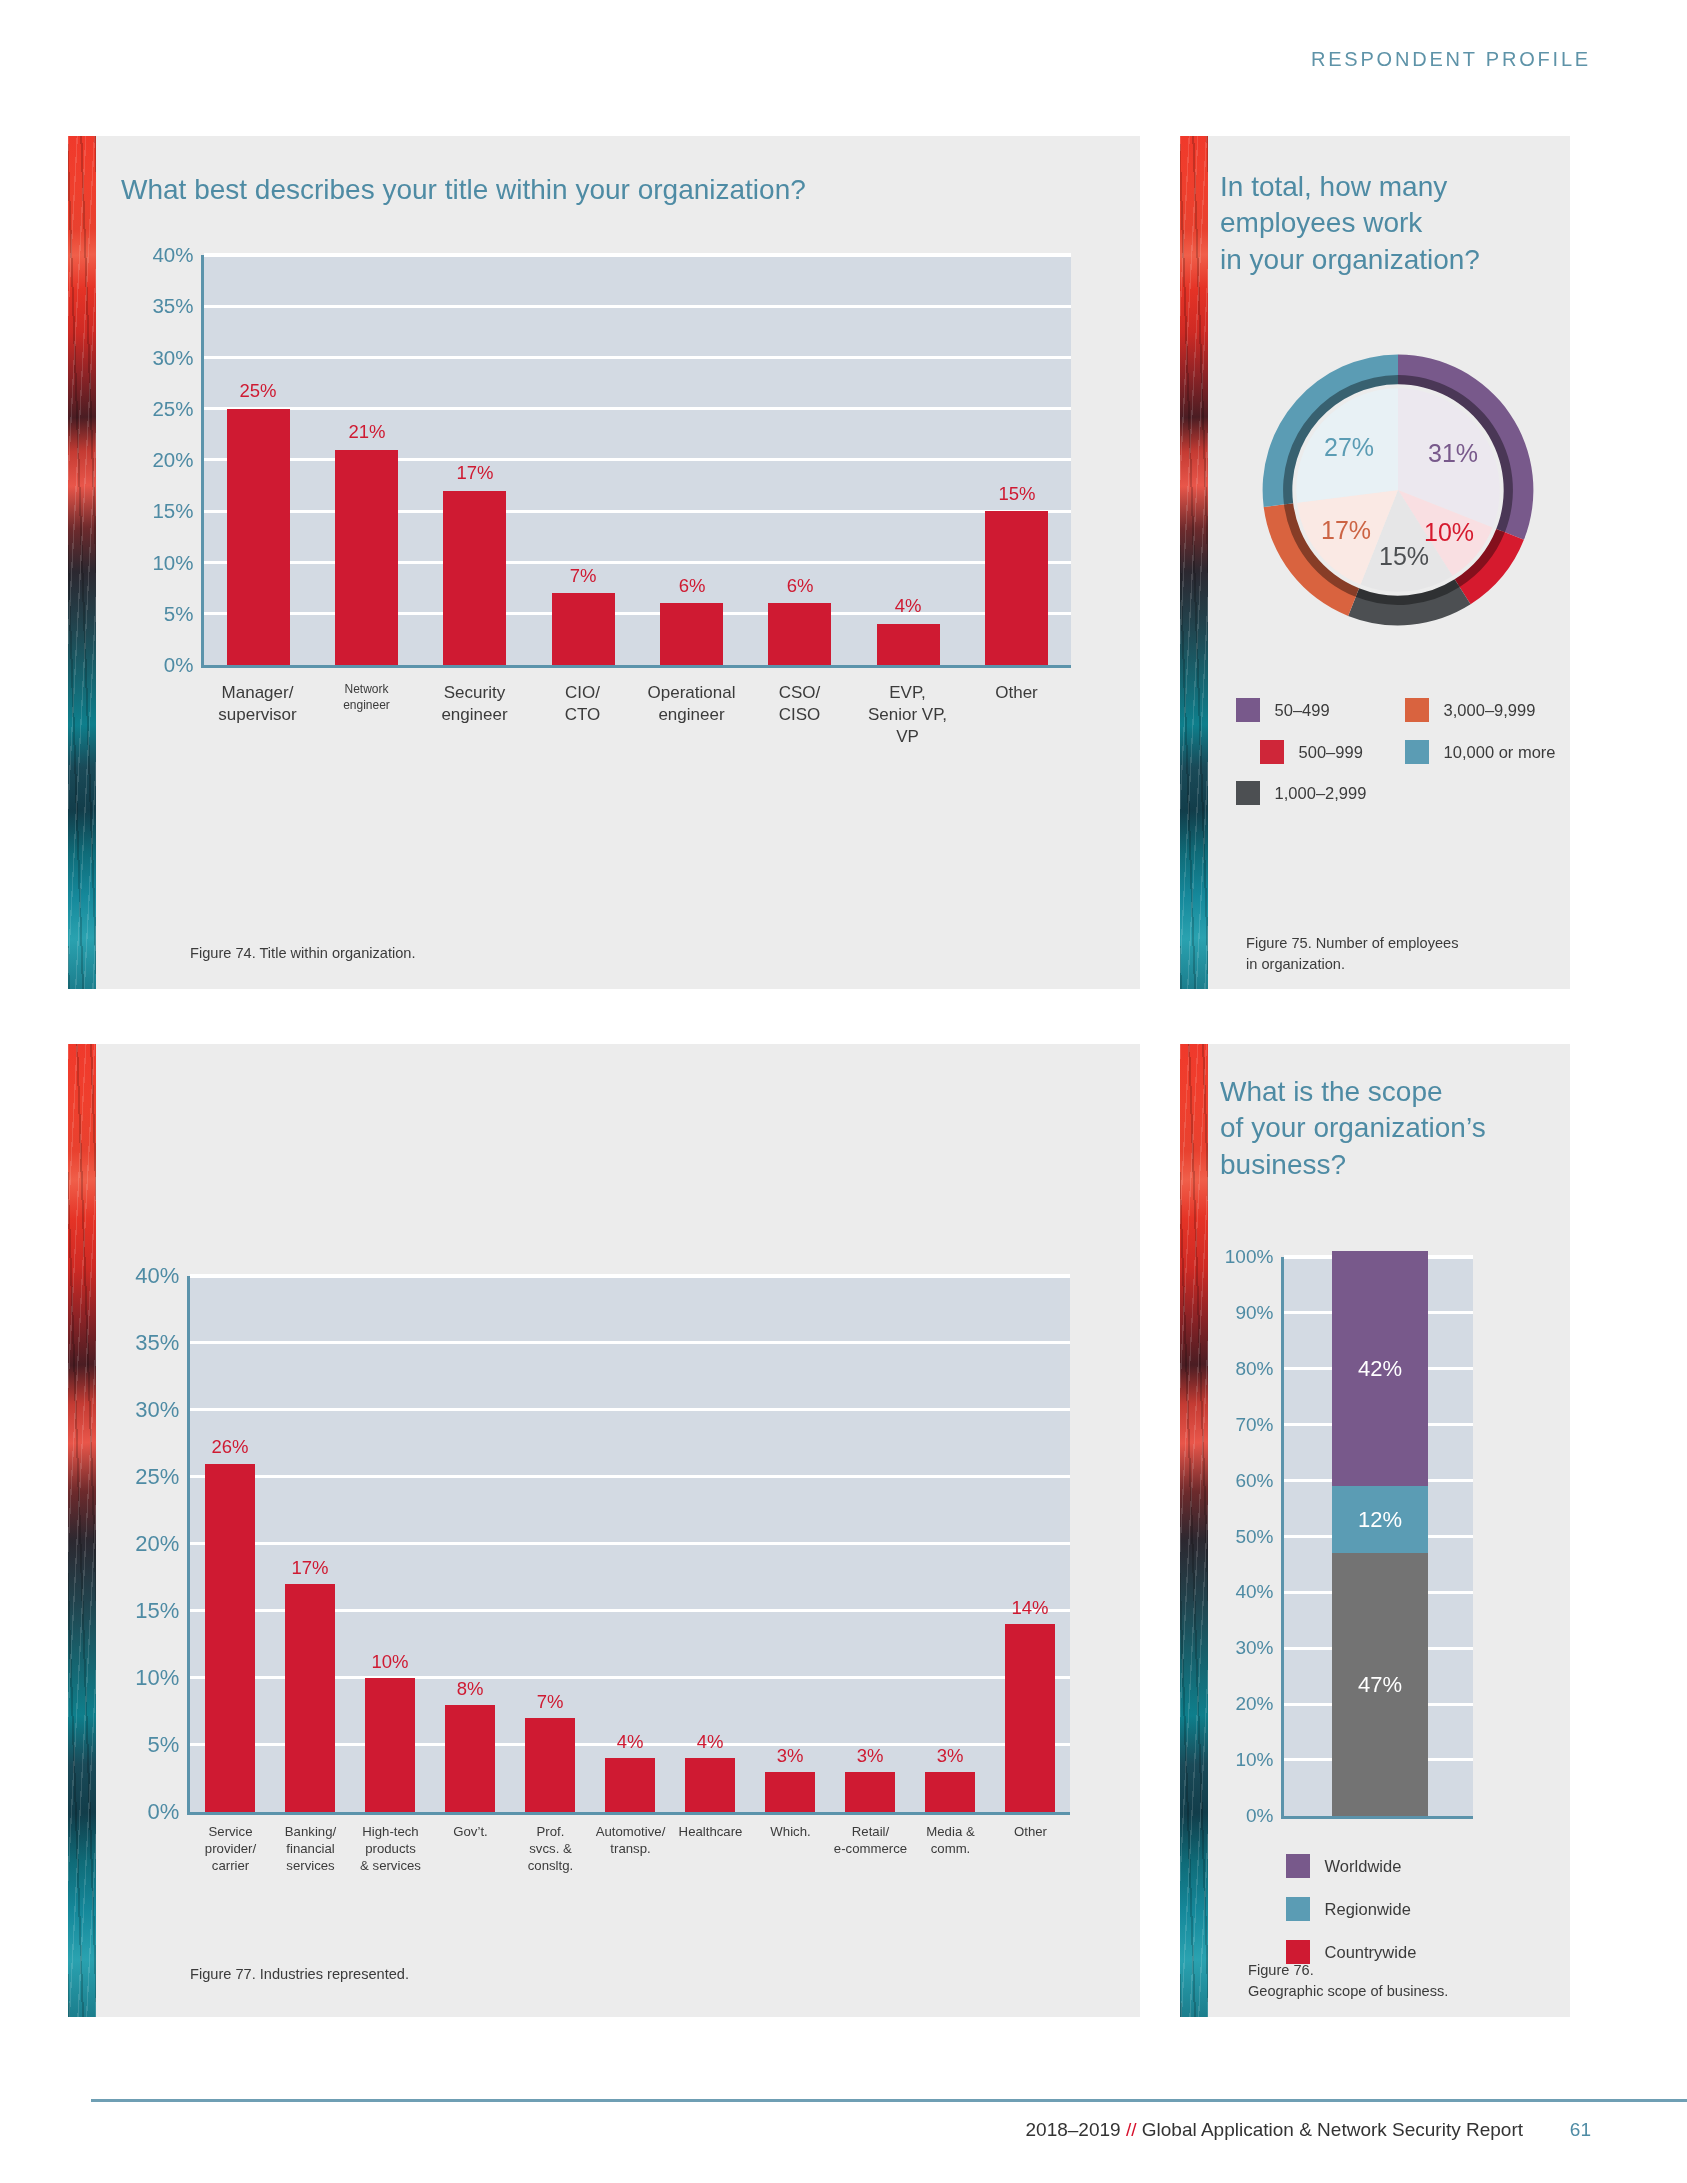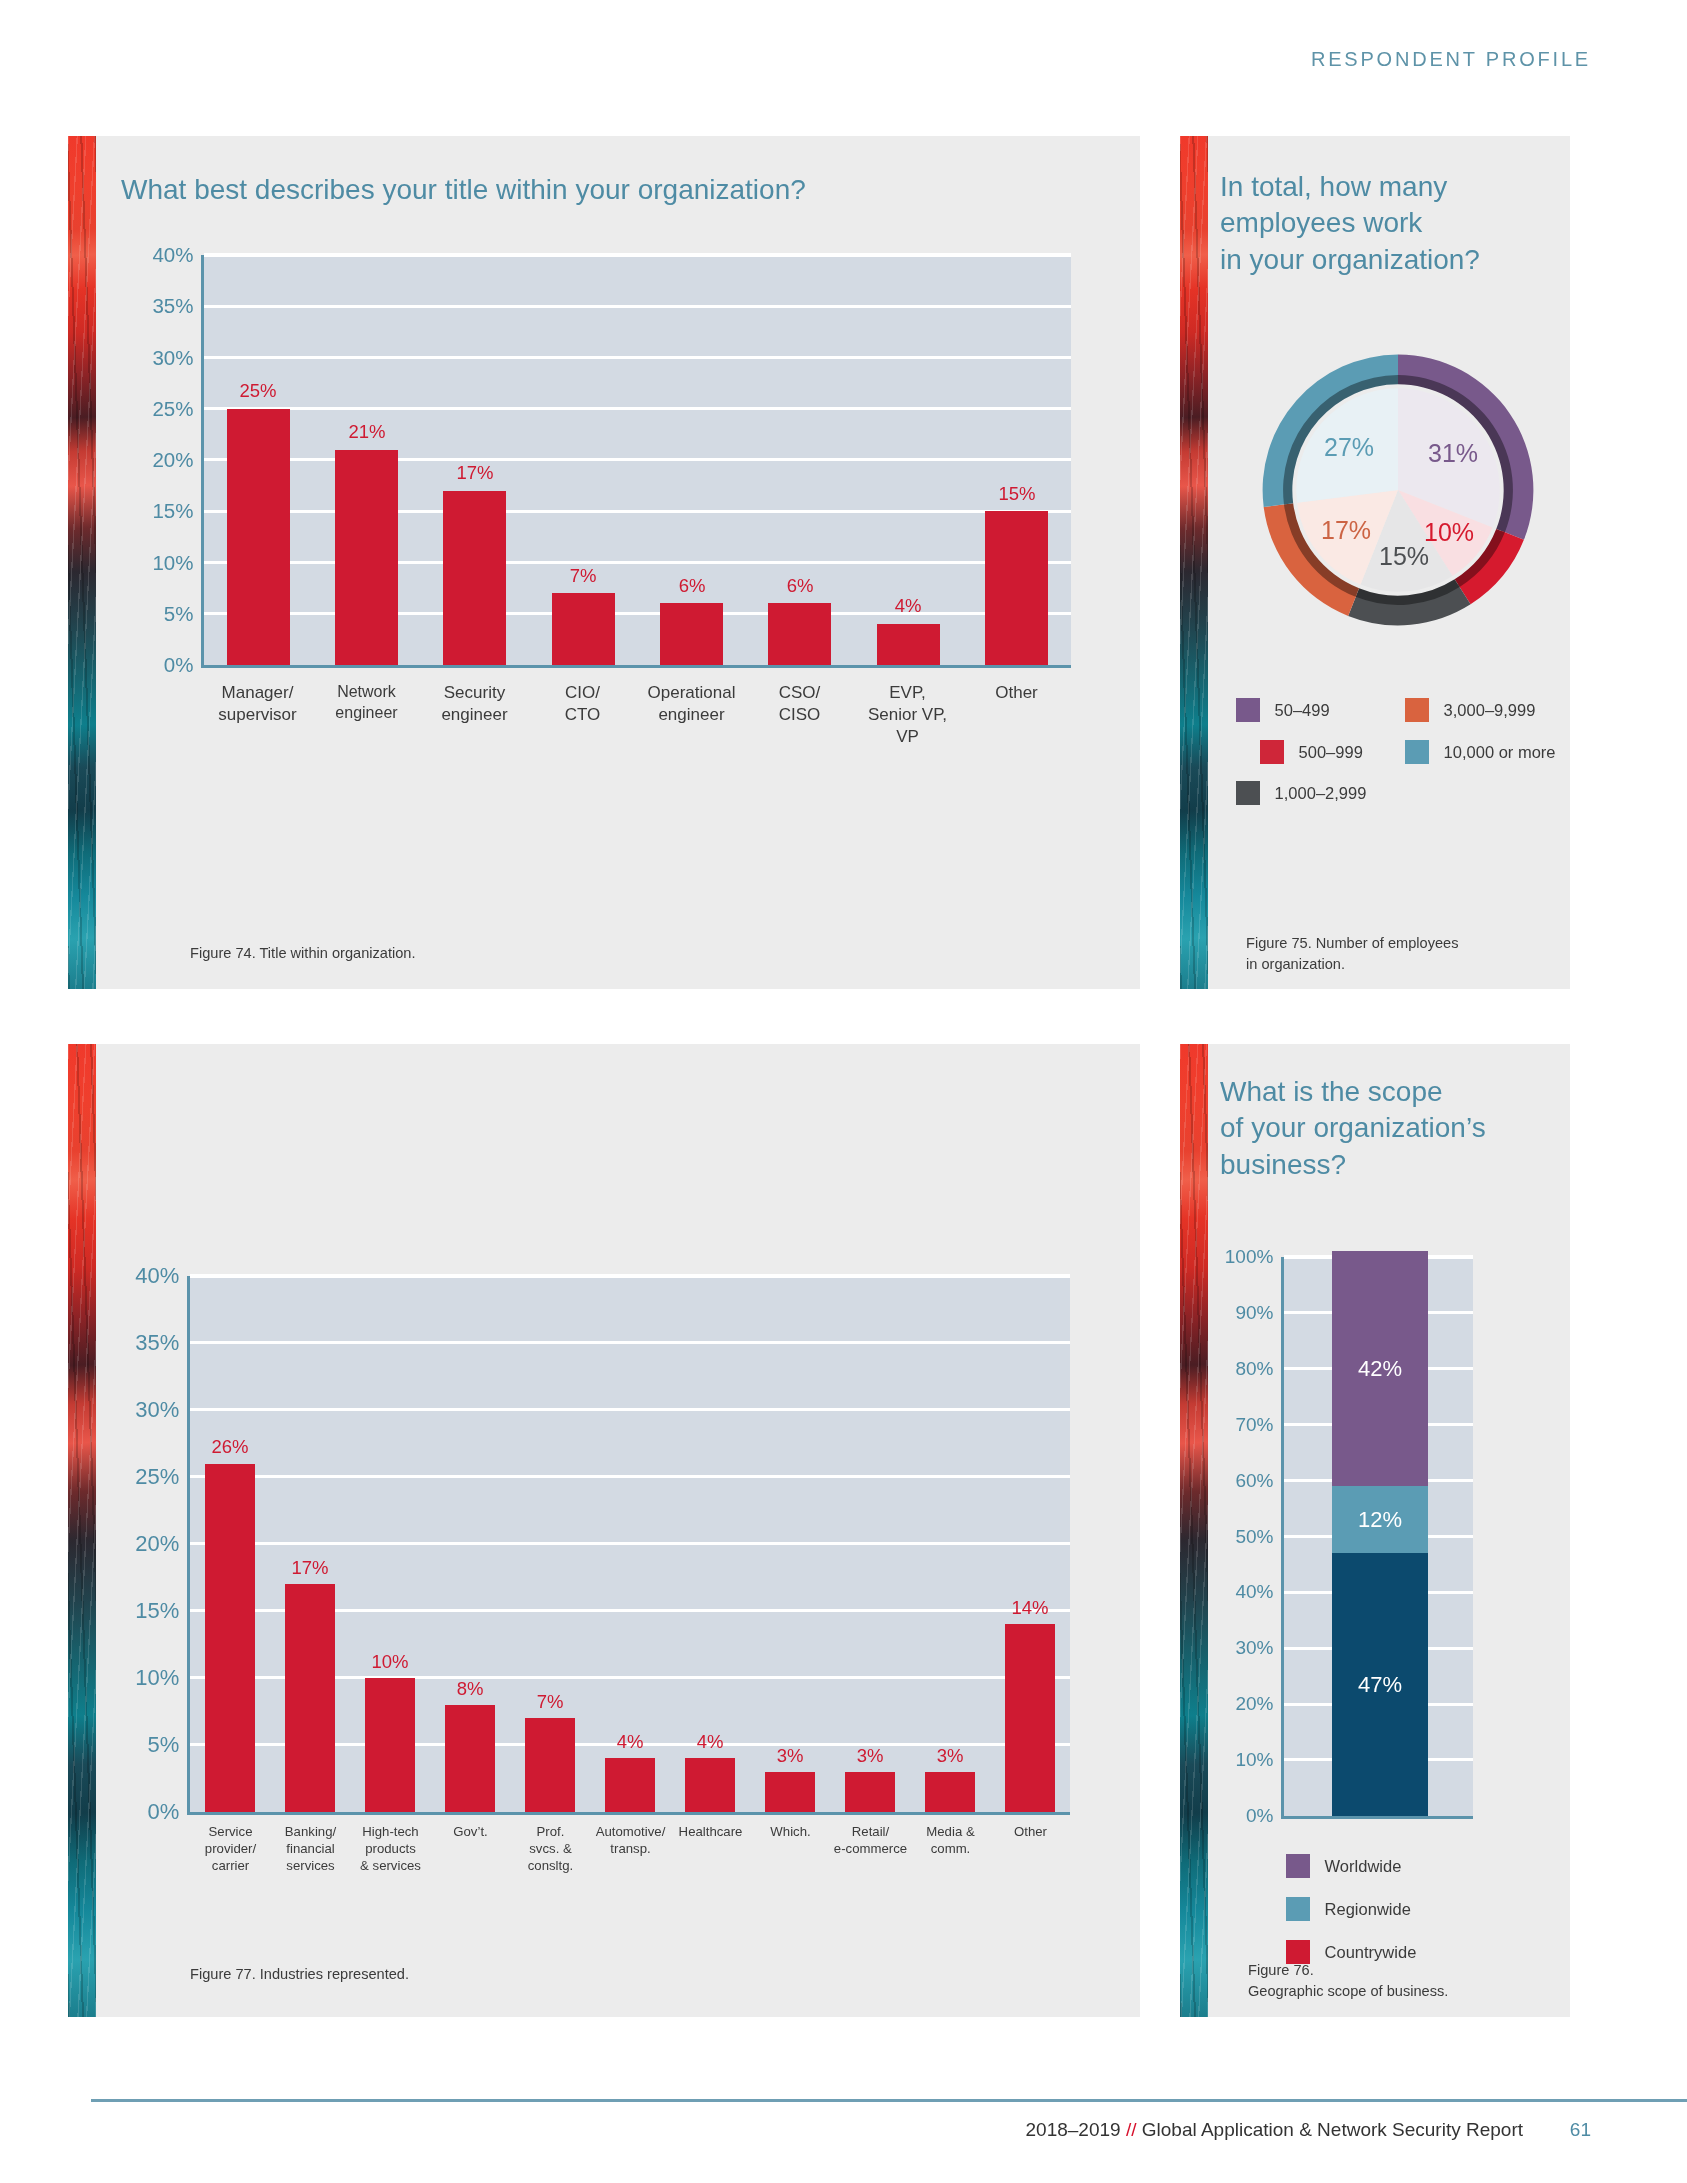--- a/index.html
+++ b/index.html
@@ -167,21 +167,21 @@
         <div class="bar-val" style="left: 596px; bottom: 68px; font-size: 18.5px;">6%</div>
         <div class="bar" style="left: 673px; width: 63px; height: 41px;"></div>
         <div class="bar-val" style="left: 704px; bottom: 48px; font-size: 18.5px;">4%</div>
         <div class="bar" style="left: 781px; width: 63px; height: 154px;"></div>
         <div class="bar-val" style="left: 813px; bottom: 160px; font-size: 18.5px;">15%</div>
       </div>
   </div>
   <div id="c1-xlabels">
       <div class="xlabel" style="left: 130px; width: 119px; top: 546px; font-size: 17px;">Manager/
 supervisor</div>
-      <div class="xlabel" style="left: 239px; width: 119px; top: 546px; font-size: 16px;">Network
+      <div class="xlabel" style="left: 239px; width: 119px; top: 546px; font-size: 12px;">Network
 engineer</div>
       <div class="xlabel" style="left: 347px; width: 119px; top: 546px; font-size: 17px;">Security
 engineer</div>
       <div class="xlabel" style="left: 455px; width: 119px; top: 546px; font-size: 17px;">CIO/
 CTO</div>
       <div class="xlabel" style="left: 564px; width: 119px; top: 546px; font-size: 17px;">Operational
 engineer</div>
       <div class="xlabel" style="left: 672px; width: 119px; top: 546px; font-size: 17px;">CSO/
 CISO</div>
       <div class="xlabel" style="left: 780px; width: 119px; top: 546px; font-size: 17px;">EVP,
@@ -370,21 +370,21 @@
         <div class="ytick" style="top: 391px; font-size: 19px;">30%</div>
         <div class="ytick" style="top: 335px; font-size: 19px;">40%</div>
         <div class="ytick" style="top: 280px; font-size: 19px;">50%</div>
         <div class="ytick" style="top: 224px; font-size: 19px;">60%</div>
         <div class="ytick" style="top: 168px; font-size: 19px;">70%</div>
         <div class="ytick" style="top: 112px; font-size: 19px;">80%</div>
         <div class="ytick" style="top: 56px; font-size: 19px;">90%</div>
         <div class="ytick" style="top: 0px; font-size: 19px;">100%</div>
       </div>
     <div id="c4-stack" style="position:absolute; left:48px; width:96px; bottom:0; top:0;">
-        <div class="stack-seg" style="background: #0c4a6e; height: 263px; bottom: 0px; top: auto;">
+        <div class="stack-seg" style="background: #737373; height: 263px; bottom: 0px; top: auto;">
           <span>47%</span>
         </div>
         <div class="stack-seg" style="background: rgb(91, 156, 180); height: 67px; bottom: 263px; top: auto;">
           <span>12%</span>
         </div>
         <div class="stack-seg" style="background: rgb(120, 89, 139); height: 235px; bottom: 330px; top: auto;">
           <span>42%</span>
         </div>
       </div>
   </div>

